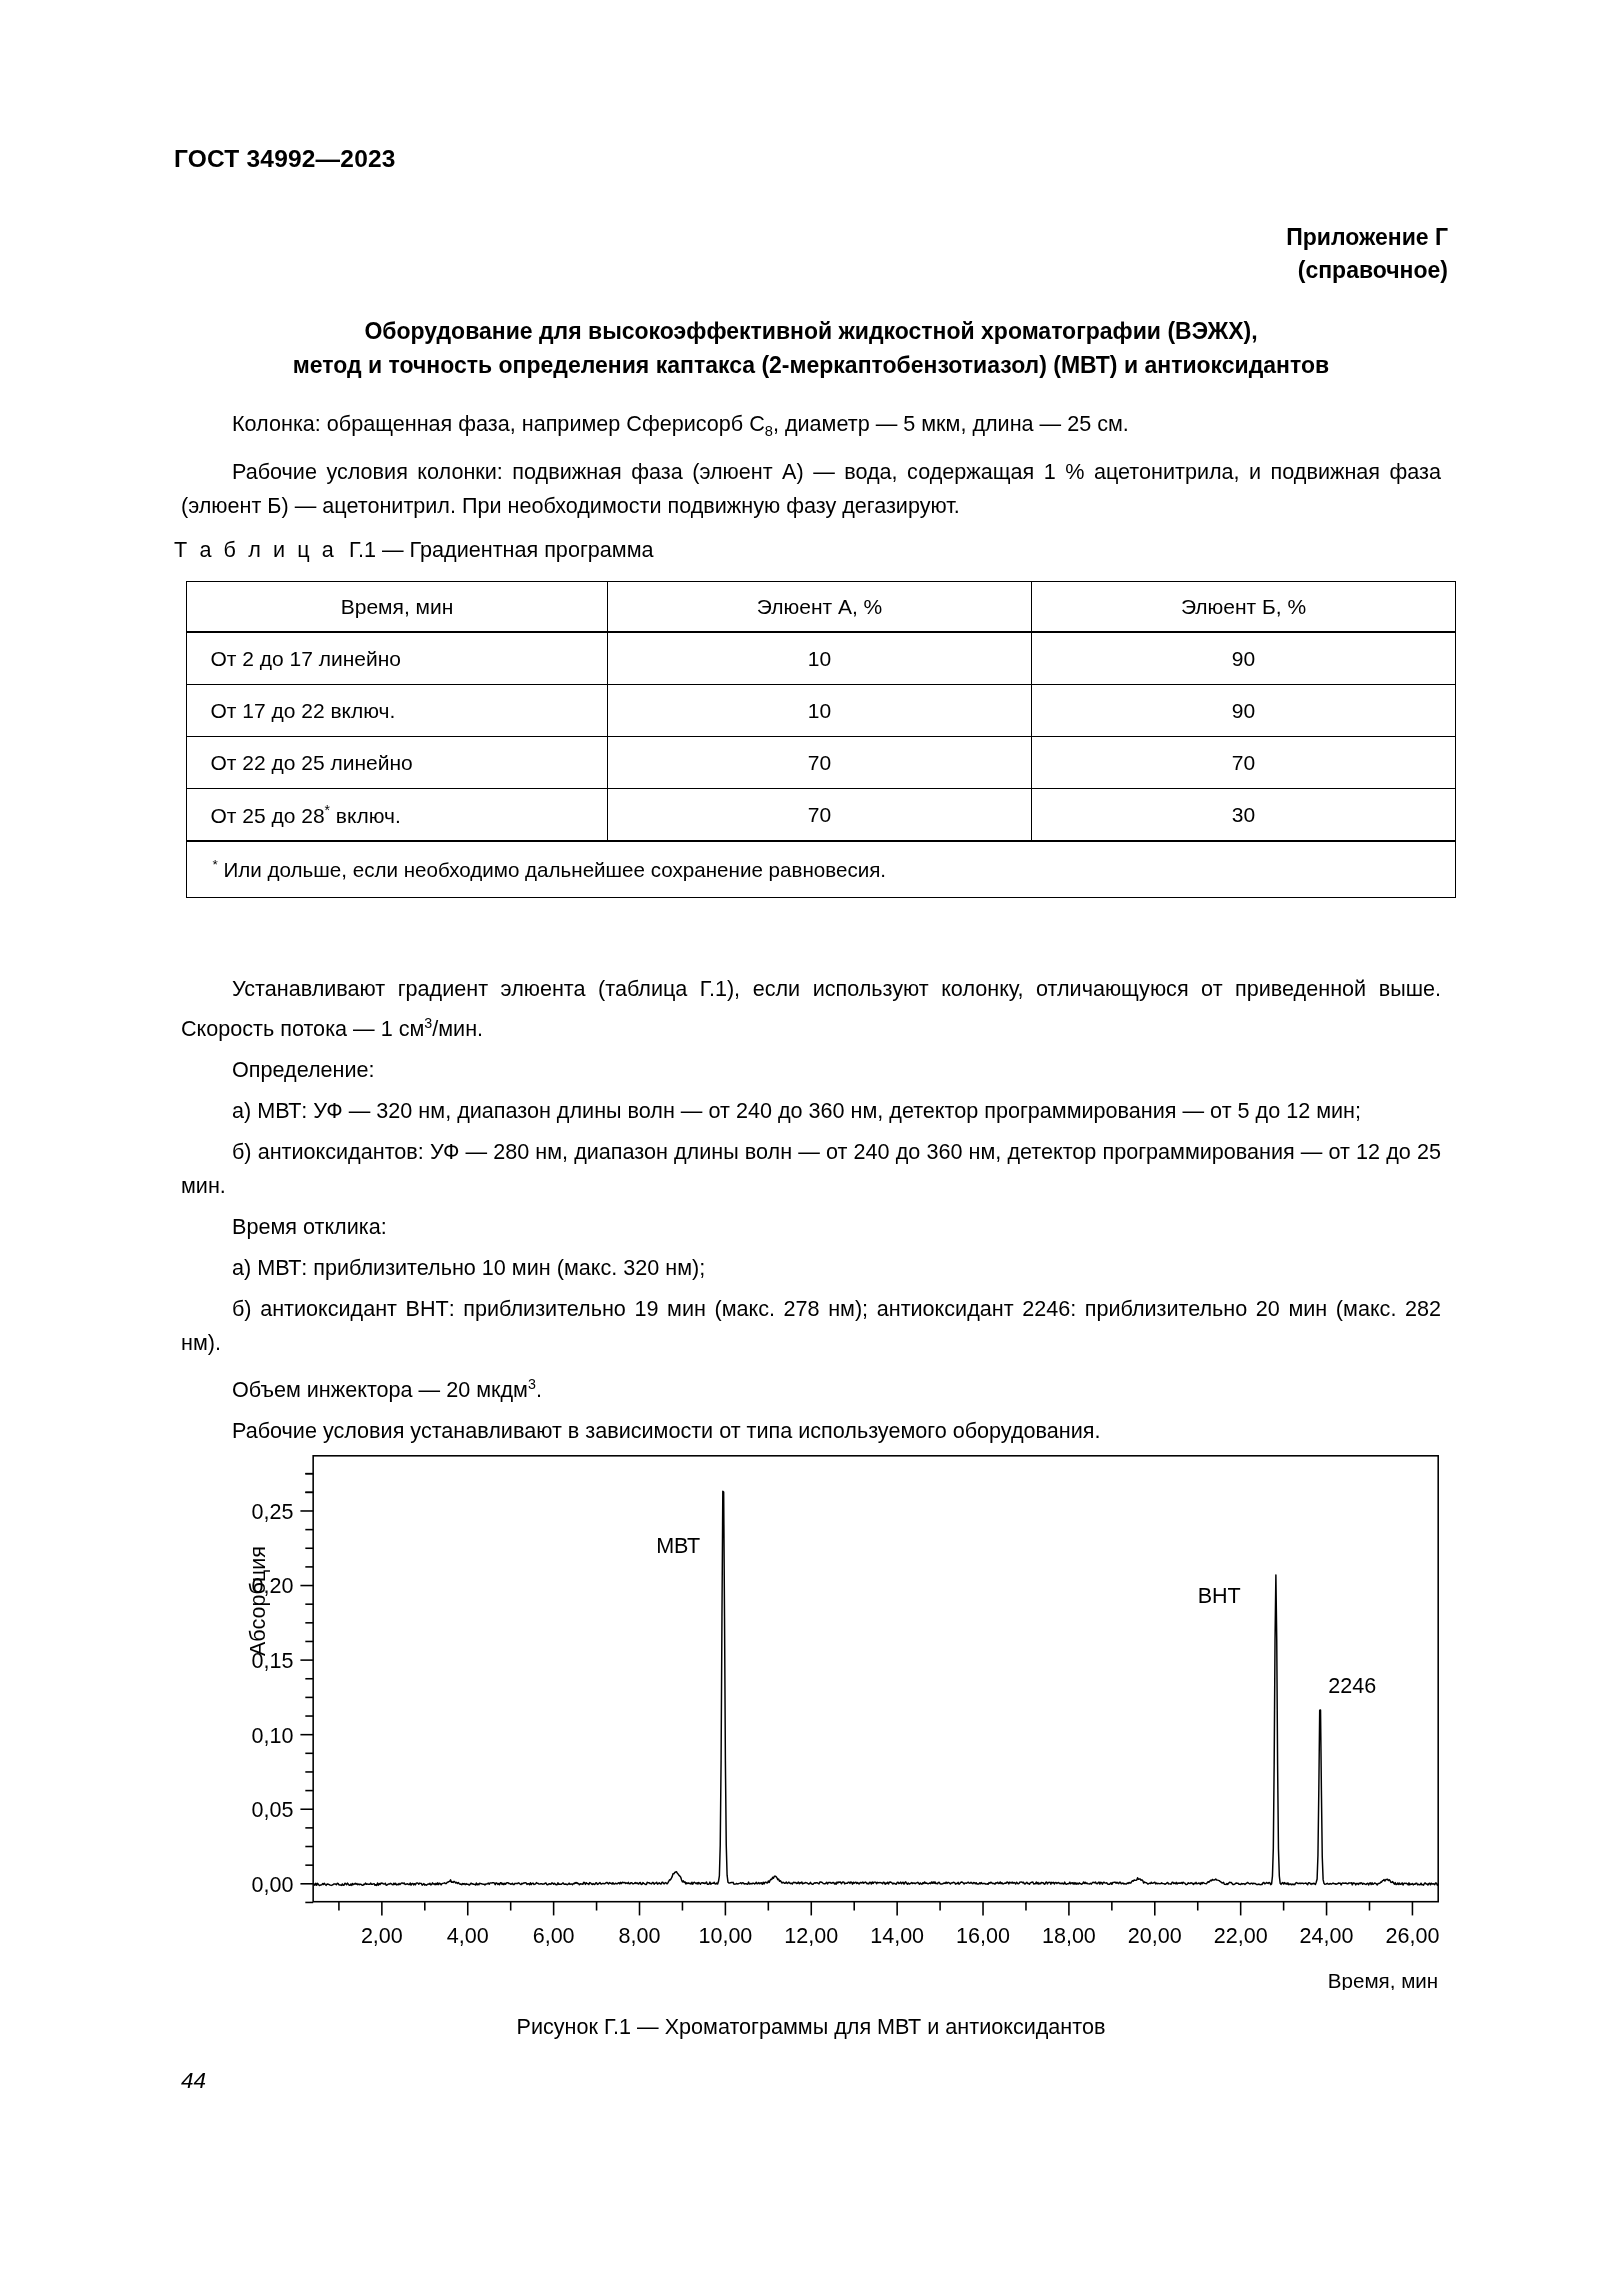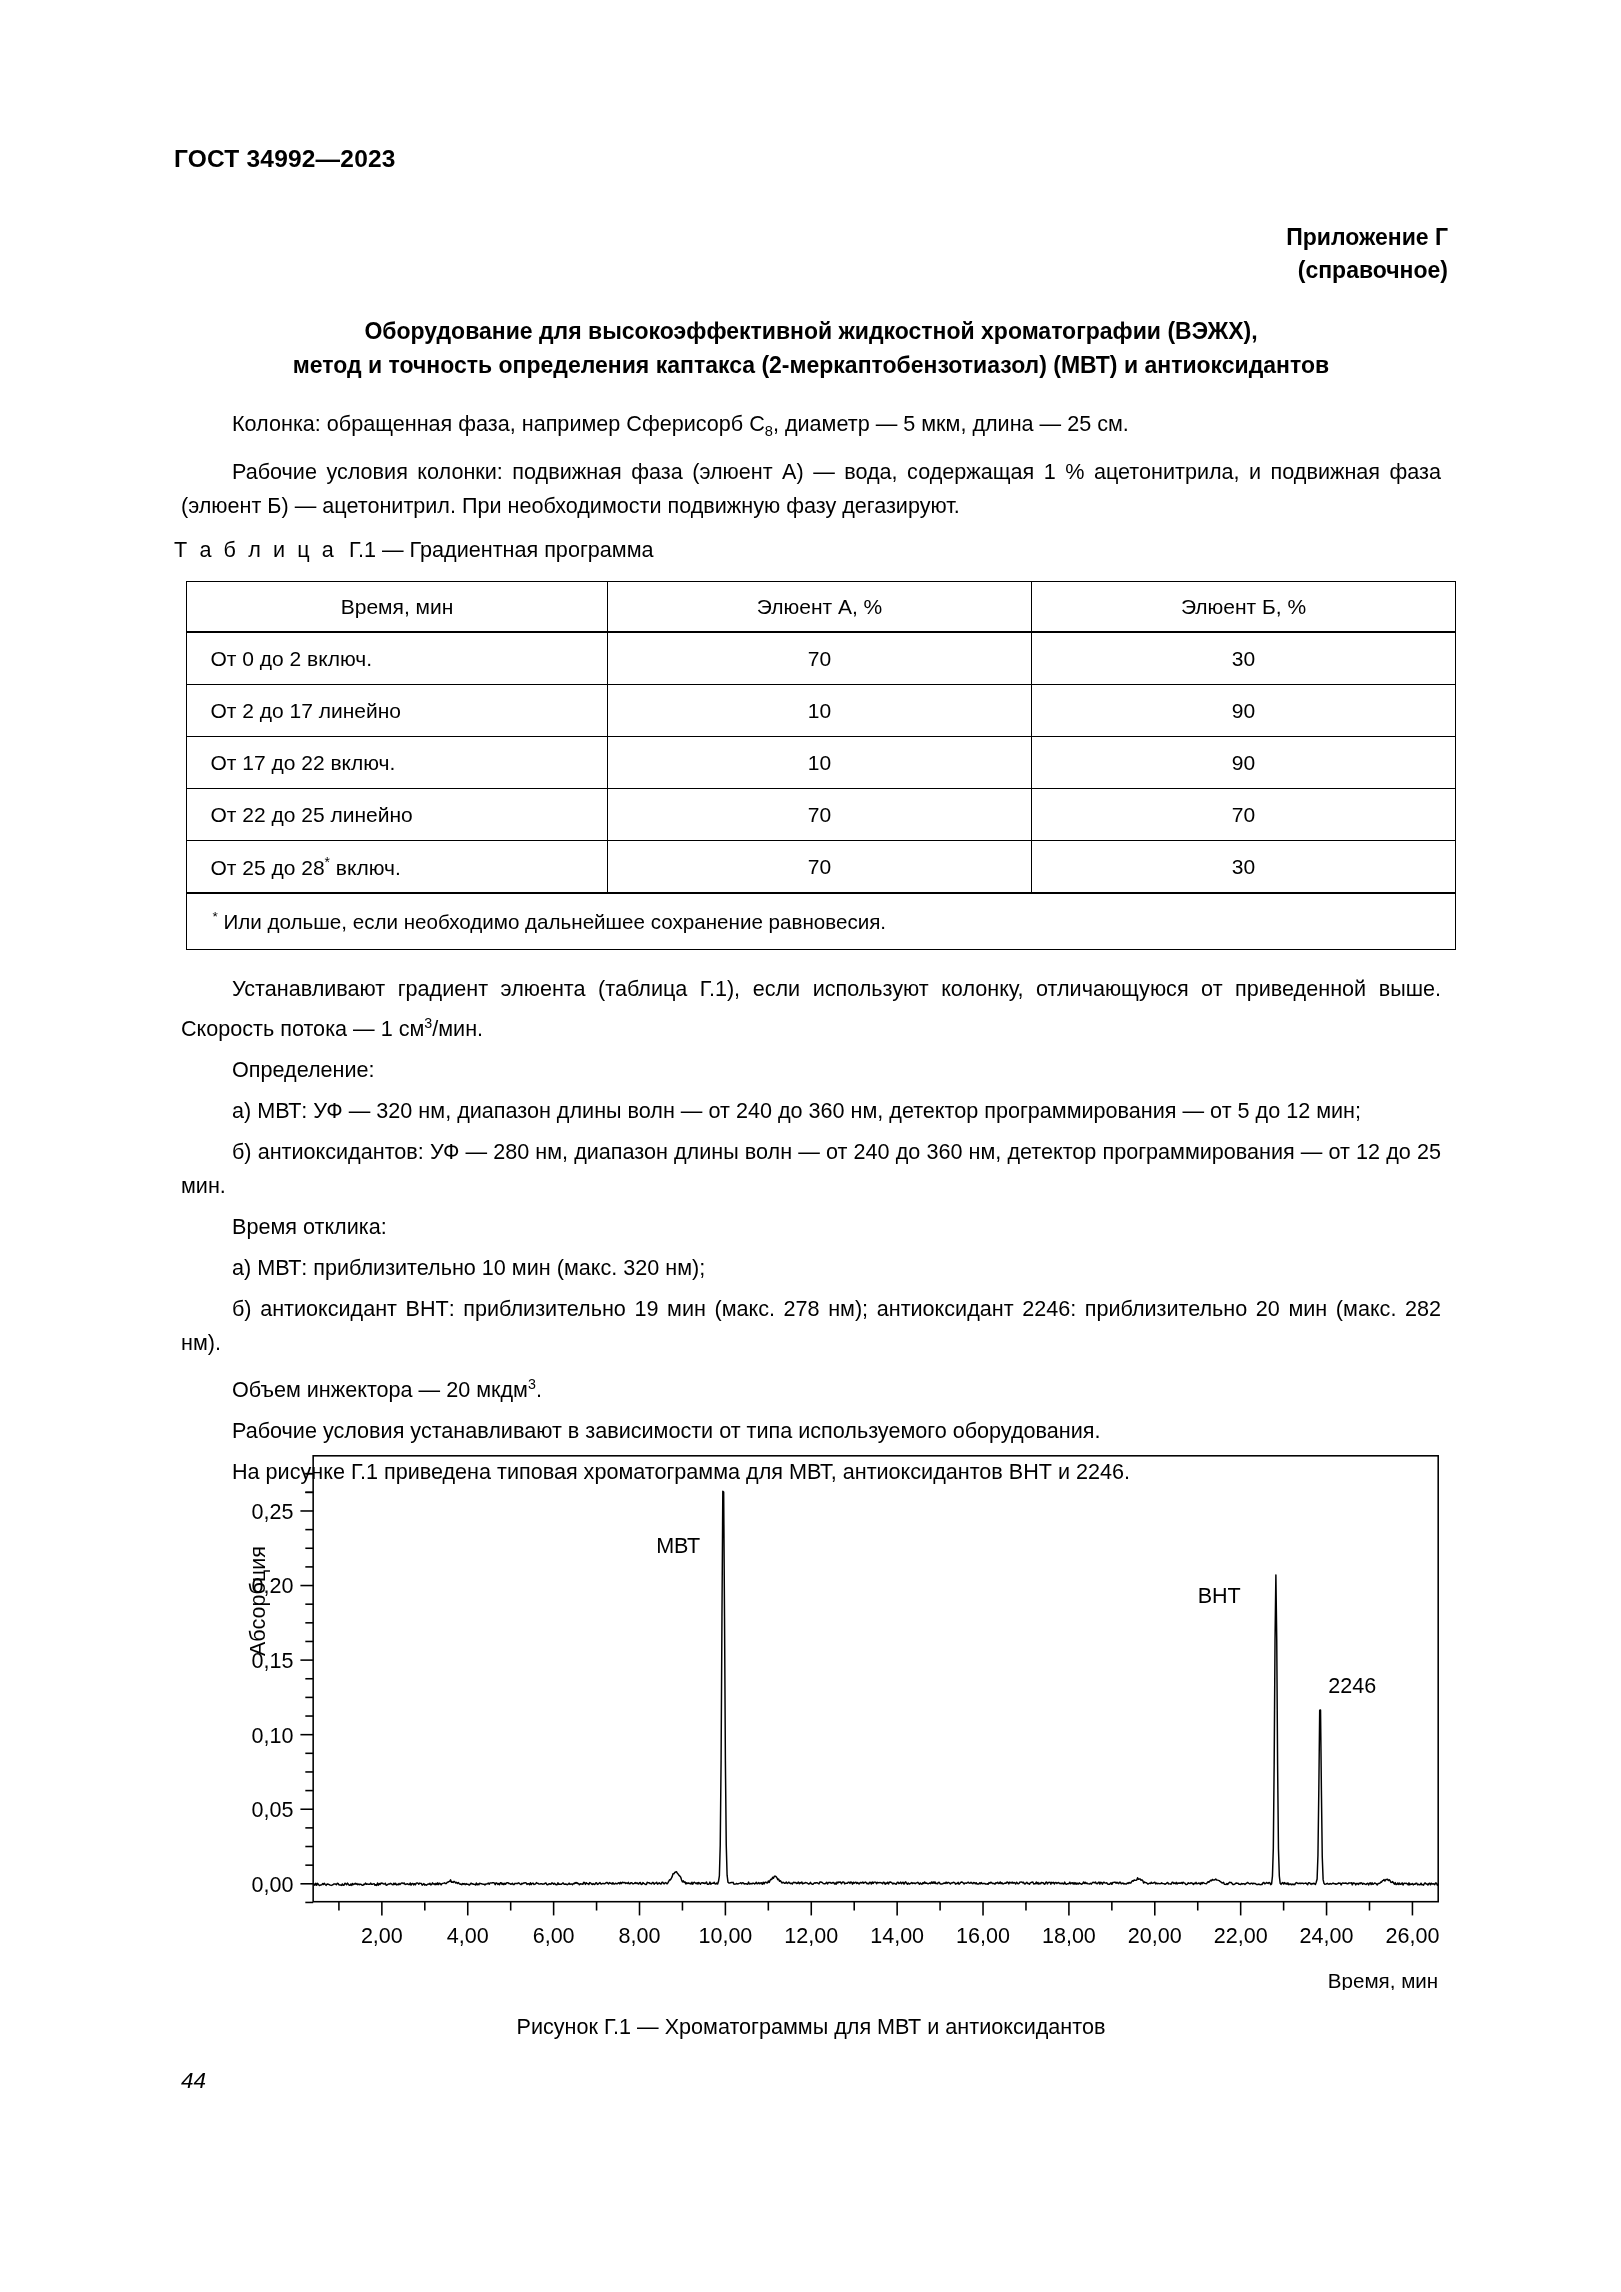--- a/index.html
+++ b/index.html
@@ -169,25 +169,20 @@
   <table class="grad-table">
     <thead>
       <tr>
         <th class="col-a">Время, мин</th>
         <th class="col-b">Элюент А, %</th>
         <th class="col-c">Элюент Б, %</th>
       </tr>
     </thead>
     <tbody>
       <tr>
-        <td class="lbl">От 0 до 2 включ.</td>
-        <td class="val">70</td>
-        <td class="val">30</td>
-      </tr>
-      <tr>
         <td class="lbl">От 2 до 17 линейно</td>
         <td class="val">10</td>
         <td class="val">90</td>
       </tr>
       <tr>
         <td class="lbl">От 17 до 22 включ.</td>
         <td class="val">10</td>
         <td class="val">90</td>
       </tr>
       <tr>
@@ -209,21 +204,20 @@
   <div class="body-text" style="top:965px;">
     <p class="ind"><span>Устанавливают градиент элюента (таблица Г.1), если используют колонку, отличающуюся от приведенной выше. Скорость потока — 1 см</span><sup>3</sup><span>/мин.</span></p>
     <p class="ind">Определение:</p>
     <p class="ind">а)  МВТ: УФ — 320 нм, диапазон длины волн — от 240 до 360 нм, детектор программирования — от 5 до 12 мин;</p>
     <p class="ind">б)  антиоксидантов: УФ — 280 нм, диапазон длины волн — от 240 до 360 нм, детектор программирования — от 12 до 25 мин.</p>
     <p class="ind">Время отклика:</p>
     <p class="ind">а)  МВТ: приблизительно 10 мин (макс. 320 нм);</p>
     <p class="ind">б)  антиоксидант ВНТ: приблизительно 19 мин (макс. 278 нм); антиоксидант 2246: приблизительно 20 мин (макс. 282 нм).</p>
     <p class="ind"><span>Объем инжектора — 20 мкдм</span><sup>3</sup><span>.</span></p>
     <p class="ind">Рабочие условия устанавливают в зависимости от типа используемого оборудования.</p>
-    <p class="ind">На рисунке Г.1 приведена типовая хроматограмма для МВТ, антиоксидантов ВНТ и 2246.</p>
   </div>
 
   <div class="figure-wrap">
     <div class="ylabel">Абсорбция</div>
     <svg class="chart-svg" id="chart" width="1274" height="549" viewBox="0 0 1300 560">
         <rect x="142" y="15" width="1148" height="455" fill="none" stroke="#000" stroke-width="1.6"></rect>
         <line x1="129" y1="451.7391304347826" x2="142" y2="451.7391304347826" stroke="#000" stroke-width="1.6"></line>
         <line x1="134" y1="432.7173913043478" x2="142" y2="432.7173913043478" stroke="#000" stroke-width="1.6"></line>
         <line x1="134" y1="413.695652173913" x2="142" y2="413.695652173913" stroke="#000" stroke-width="1.6"></line>
         <line x1="134" y1="394.67391304347825" x2="142" y2="394.67391304347825" stroke="#000" stroke-width="1.6"></line>

